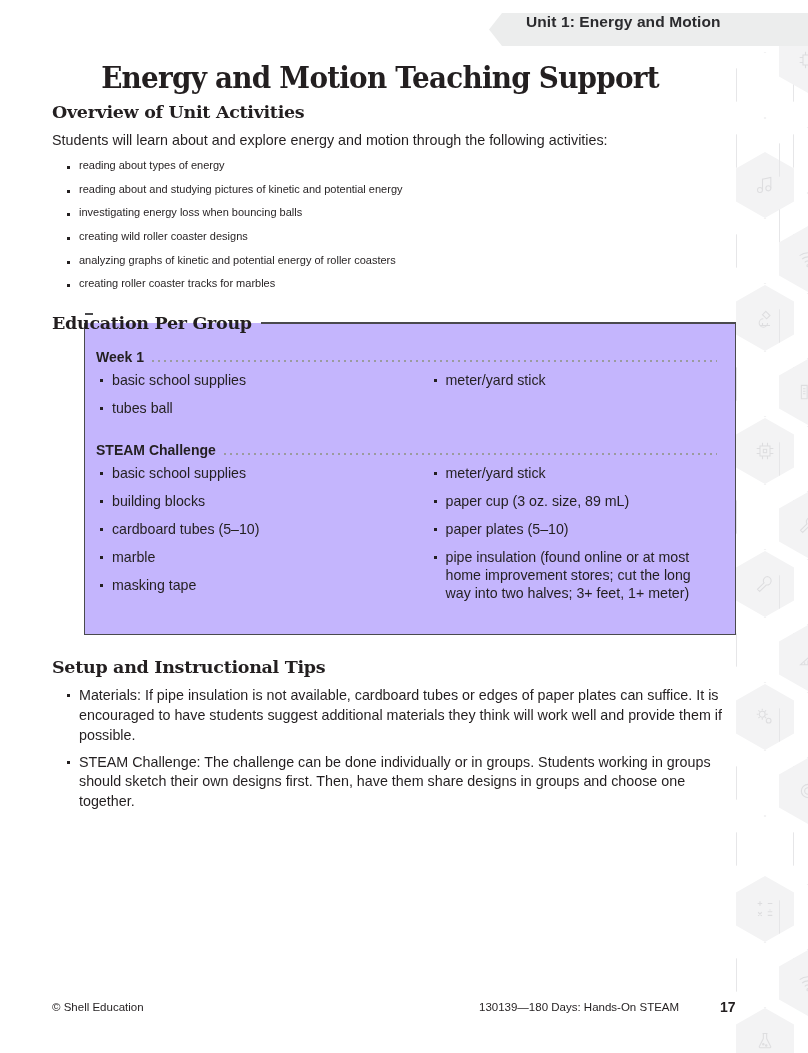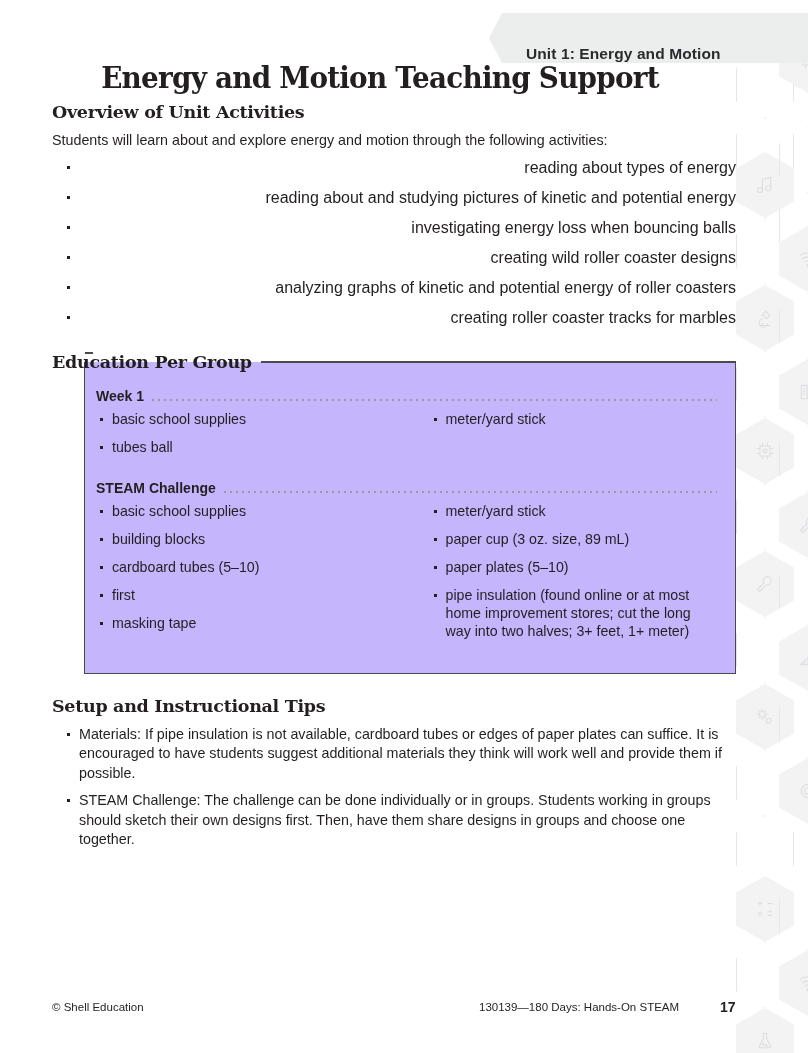--- a/index.html
+++ b/index.html
@@ -40,24 +40,24 @@
     -webkit-mask-composite:xor;
     mask-composite:exclude;
     padding:1px;
   }
   .hex.filled{background:#f3f3f4;}
   .hex svg{opacity:.5;}
 
   
   .unit-tab{
     position:absolute;top:13px;left:489px;
-    height:50px;width:319px;
+    height:33px;width:319px;
     background:#eceded;
     clip-path:polygon(13px 0,100% 0,100% 100%,13px 100%,0 50%);
-    display:flex;align-items:flex-end;
+    display:flex;align-items:flex-start;
   }
   .unit-tab .label{
     padding-left:37px;
     font-size:15.5px;font-weight:bold;color:#2b2b2e;
     letter-spacing:.1px;
   }
 
   
   .doc-title{
     position:absolute;top:61px;left:0;width:760px;
@@ -81,21 +81,21 @@
     color:#231f20;
     margin:0;
     letter-spacing:-0.3px;
   }
   .lead{
     font-size:14.3px;line-height:1.35;margin:9px 0 0 0;color:#231f20;
   }
   ul.plain{list-style:none;margin:8px 0 0 0;padding:0;}
   ul.plain > li{
     position:relative;padding-left:27px;margin:0 0 9.5px 0;
-    font-size:16px;line-height:1.28;color:#231f20;text-align:right;
+    font-size:11px;line-height:1.28;color:#231f20;
   }
   ul.plain > li::before{
     content:"";position:absolute;left:15px;top:8px;
     width:3px;height:3px;background:#231f20;
   }
 
   
   .materials-wrap{position:relative;margin-top:23px;}
   .mat-head-row{
     display:flex;align-items:center;gap:9px;
@@ -331,21 +331,21 @@
           <div class="sub-head-row">
             <span class="sub-head">STEAM Challenge</span>
             <span class="dots"></span>
           </div>
           <div class="two-col">
             <div class="col left">
               <ul class="mat">
                 <li>basic school supplies</li>
                 <li>building blocks</li>
                 <li>cardboard tubes (5–10)</li>
-                <li>first</li>
+                <li>marble</li>
                 <li>masking tape</li>
               </ul>
             </div>
             <div class="col right">
               <ul class="mat">
                 <li>meter/yard stick</li>
                 <li>paper cup (3 oz. size, 89 mL)</li>
                 <li>paper plates (5–10)</li>
                 <li>pipe insulation (found online or at most home improvement stores; cut the long way into two halves; 3+ feet, 1+ meter)</li>
               </ul>

